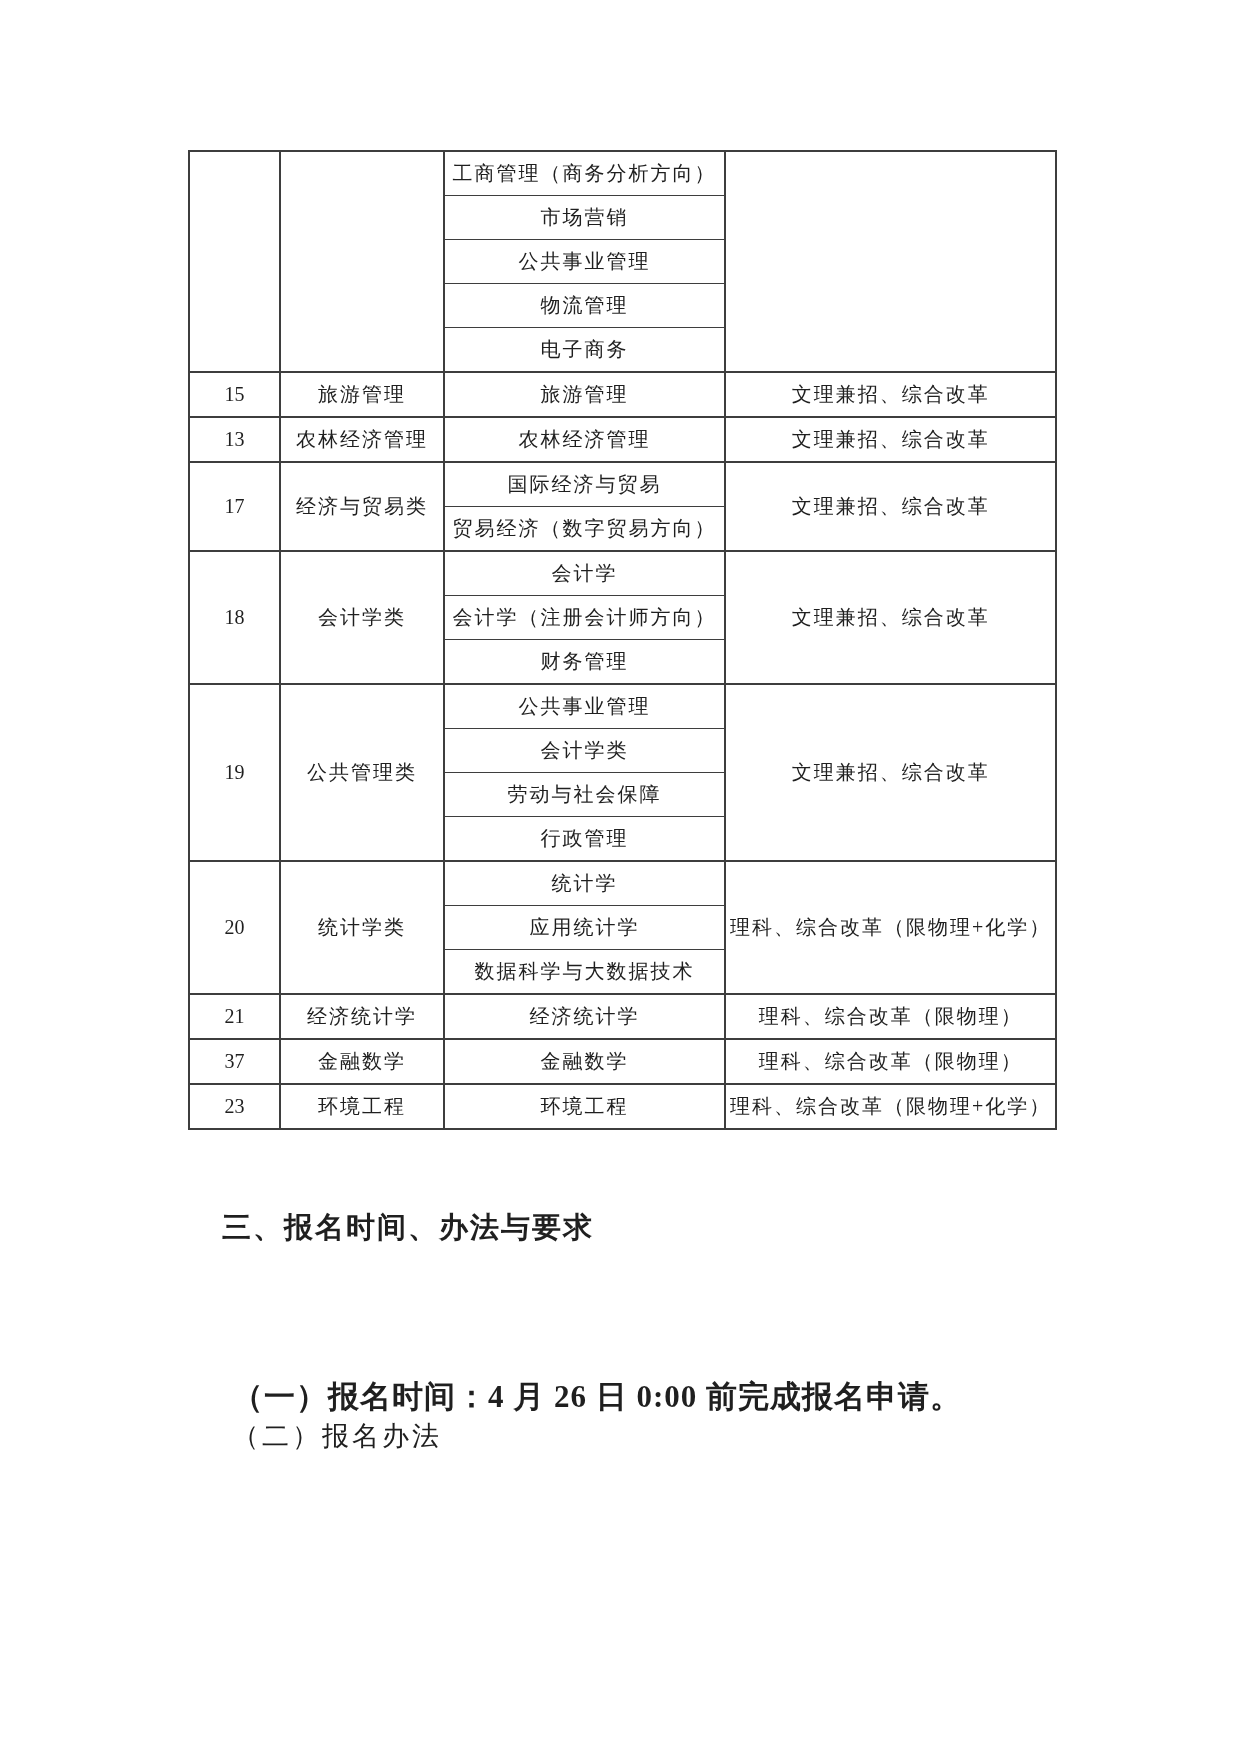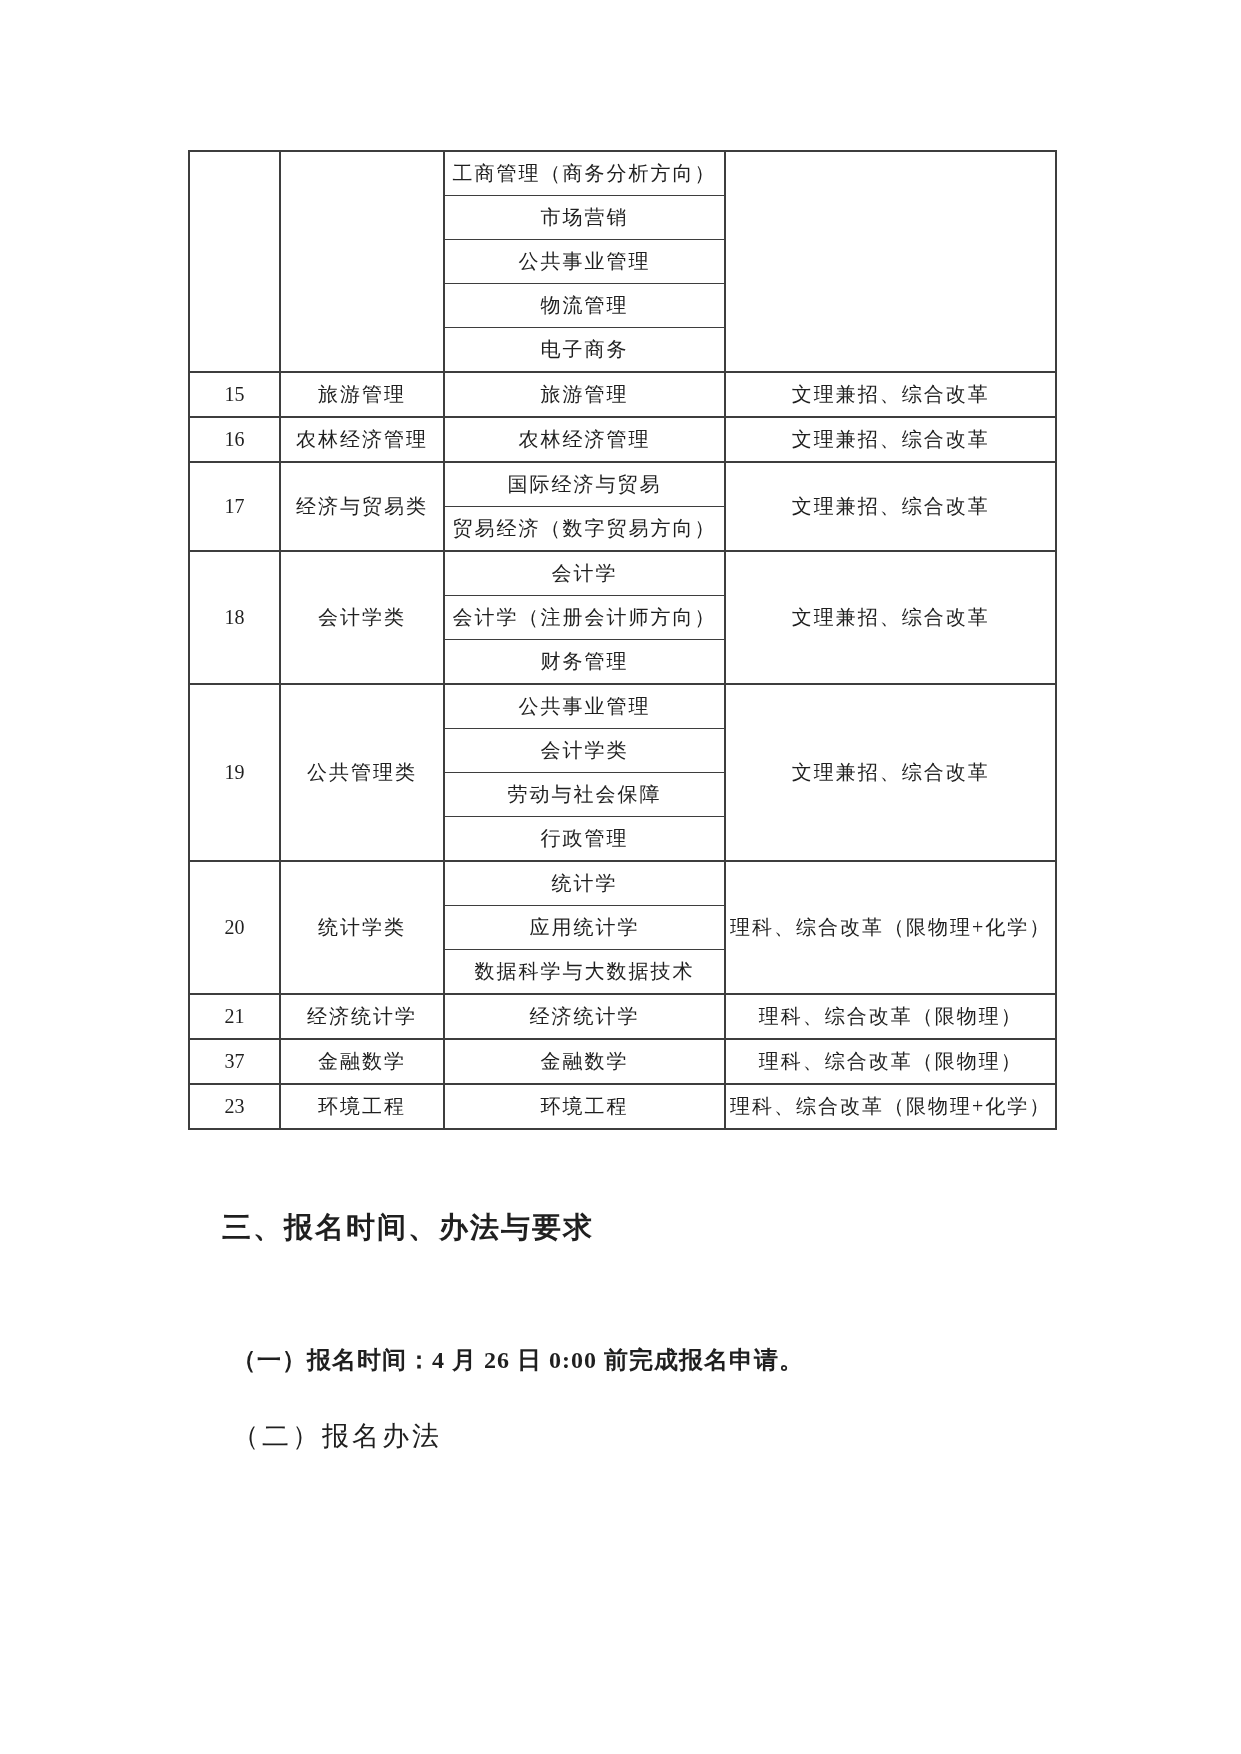--- a/index.html
+++ b/index.html
@@ -59,22 +59,22 @@
     left: 222px;
     top: 1208px;
     font-size: 29px;
     font-weight: bold;
     letter-spacing: 2px;
     white-space: nowrap;
   }
   .sec-item-1 {
     position: absolute;
     left: 232px;
-    top: 1344px;
-    font-size: 24px;
+    top: 1376px;
+    font-size: 31px;
     font-weight: bold;
     letter-spacing: 1px;
     white-space: nowrap;
   }
   .sec-item-2 {
     position: absolute;
     left: 232px;
     top: 1418px;
     font-size: 27px;
     letter-spacing: 3px;
@@ -112,21 +112,21 @@
         <tr>
           <td>电子商务</td>
         </tr>
         <tr class="group-start">
           <td rowspan="1" class="num-cell">15</td>
           <td rowspan="1">旅游管理</td>
           <td>旅游管理</td>
           <td rowspan="1">文理兼招、综合改革</td>
         </tr>
         <tr class="group-start">
-          <td rowspan="1" class="num-cell">16</td>
+          <td rowspan="1" class="num-cell">13</td>
           <td rowspan="1">农林经济管理</td>
           <td>农林经济管理</td>
           <td rowspan="1">文理兼招、综合改革</td>
         </tr>
         <tr class="group-start">
           <td rowspan="2" class="num-cell">17</td>
           <td rowspan="2">经济与贸易类</td>
           <td>国际经济与贸易</td>
           <td rowspan="2">文理兼招、综合改革</td>
         </tr>

